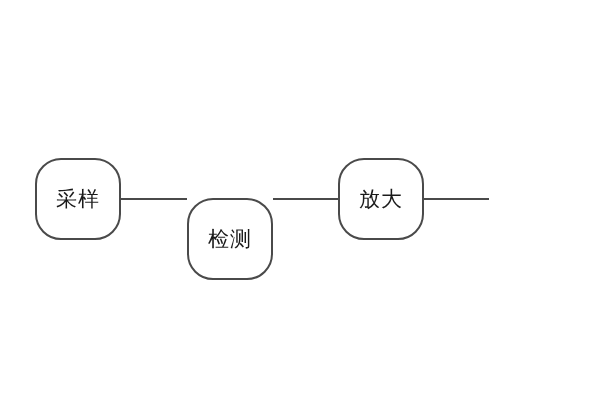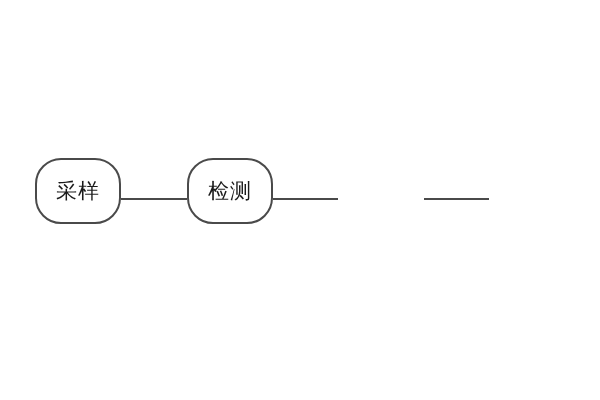--- a/index.html
+++ b/index.html
@@ -12,21 +12,21 @@
     position: relative;
     width: 600px;
     height: 400px;
     background: var(--background, #ffffff);
     overflow: hidden;
   }
   .node {
     position: absolute;
     top: 158px;
     width: 86px;
-    height: 66px;
+    height: 82px;
     box-sizing: border-box;
     border: 2px solid var(--line, #4a4a4a);
     border-radius: 26px;
     background: var(--background, #ffffff);
     display: flex;
     align-items: center;
     justify-content: center;
   }
   .node-label {
     font-size: 21px;
@@ -34,21 +34,21 @@
     color: var(--text, #1a1a1a);
     white-space: nowrap;
   }
   .edge {
     position: absolute;
     top: 198px;
     height: 2px;
     background: var(--line, #4a4a4a);
   }
   .pos-n0 { left: 35px; }
-  .pos-n1 { left: 187px; }
+  .pos-n1 { left: 187px; margin-top: 40px; }
   .pos-n2 { left: 338px; }
   .pos-n3 { left: 489px; }
   .pos-e0 { left: 121px; width: 66px; }
   .pos-e1 { left: 273px; width: 65px; }
   .pos-e2 { left: 424px; width: 65px; }
 </style>
 </head>
 <body>
 
 <div class="canvas">
@@ -58,17 +58,20 @@
   </div>
 
   <div class="edge pos-e0"></div>
 
   <div class="node pos-n1">
     <span class="node-label">检测</span>
   </div>
 
   <div class="edge pos-e1"></div>
 
+  <div class="node pos-n2">
+    <span class="node-label">放大</span>
+  </div>
 
   <div class="edge pos-e2"></div>
 
 
 </div>
 
 </body></html>

